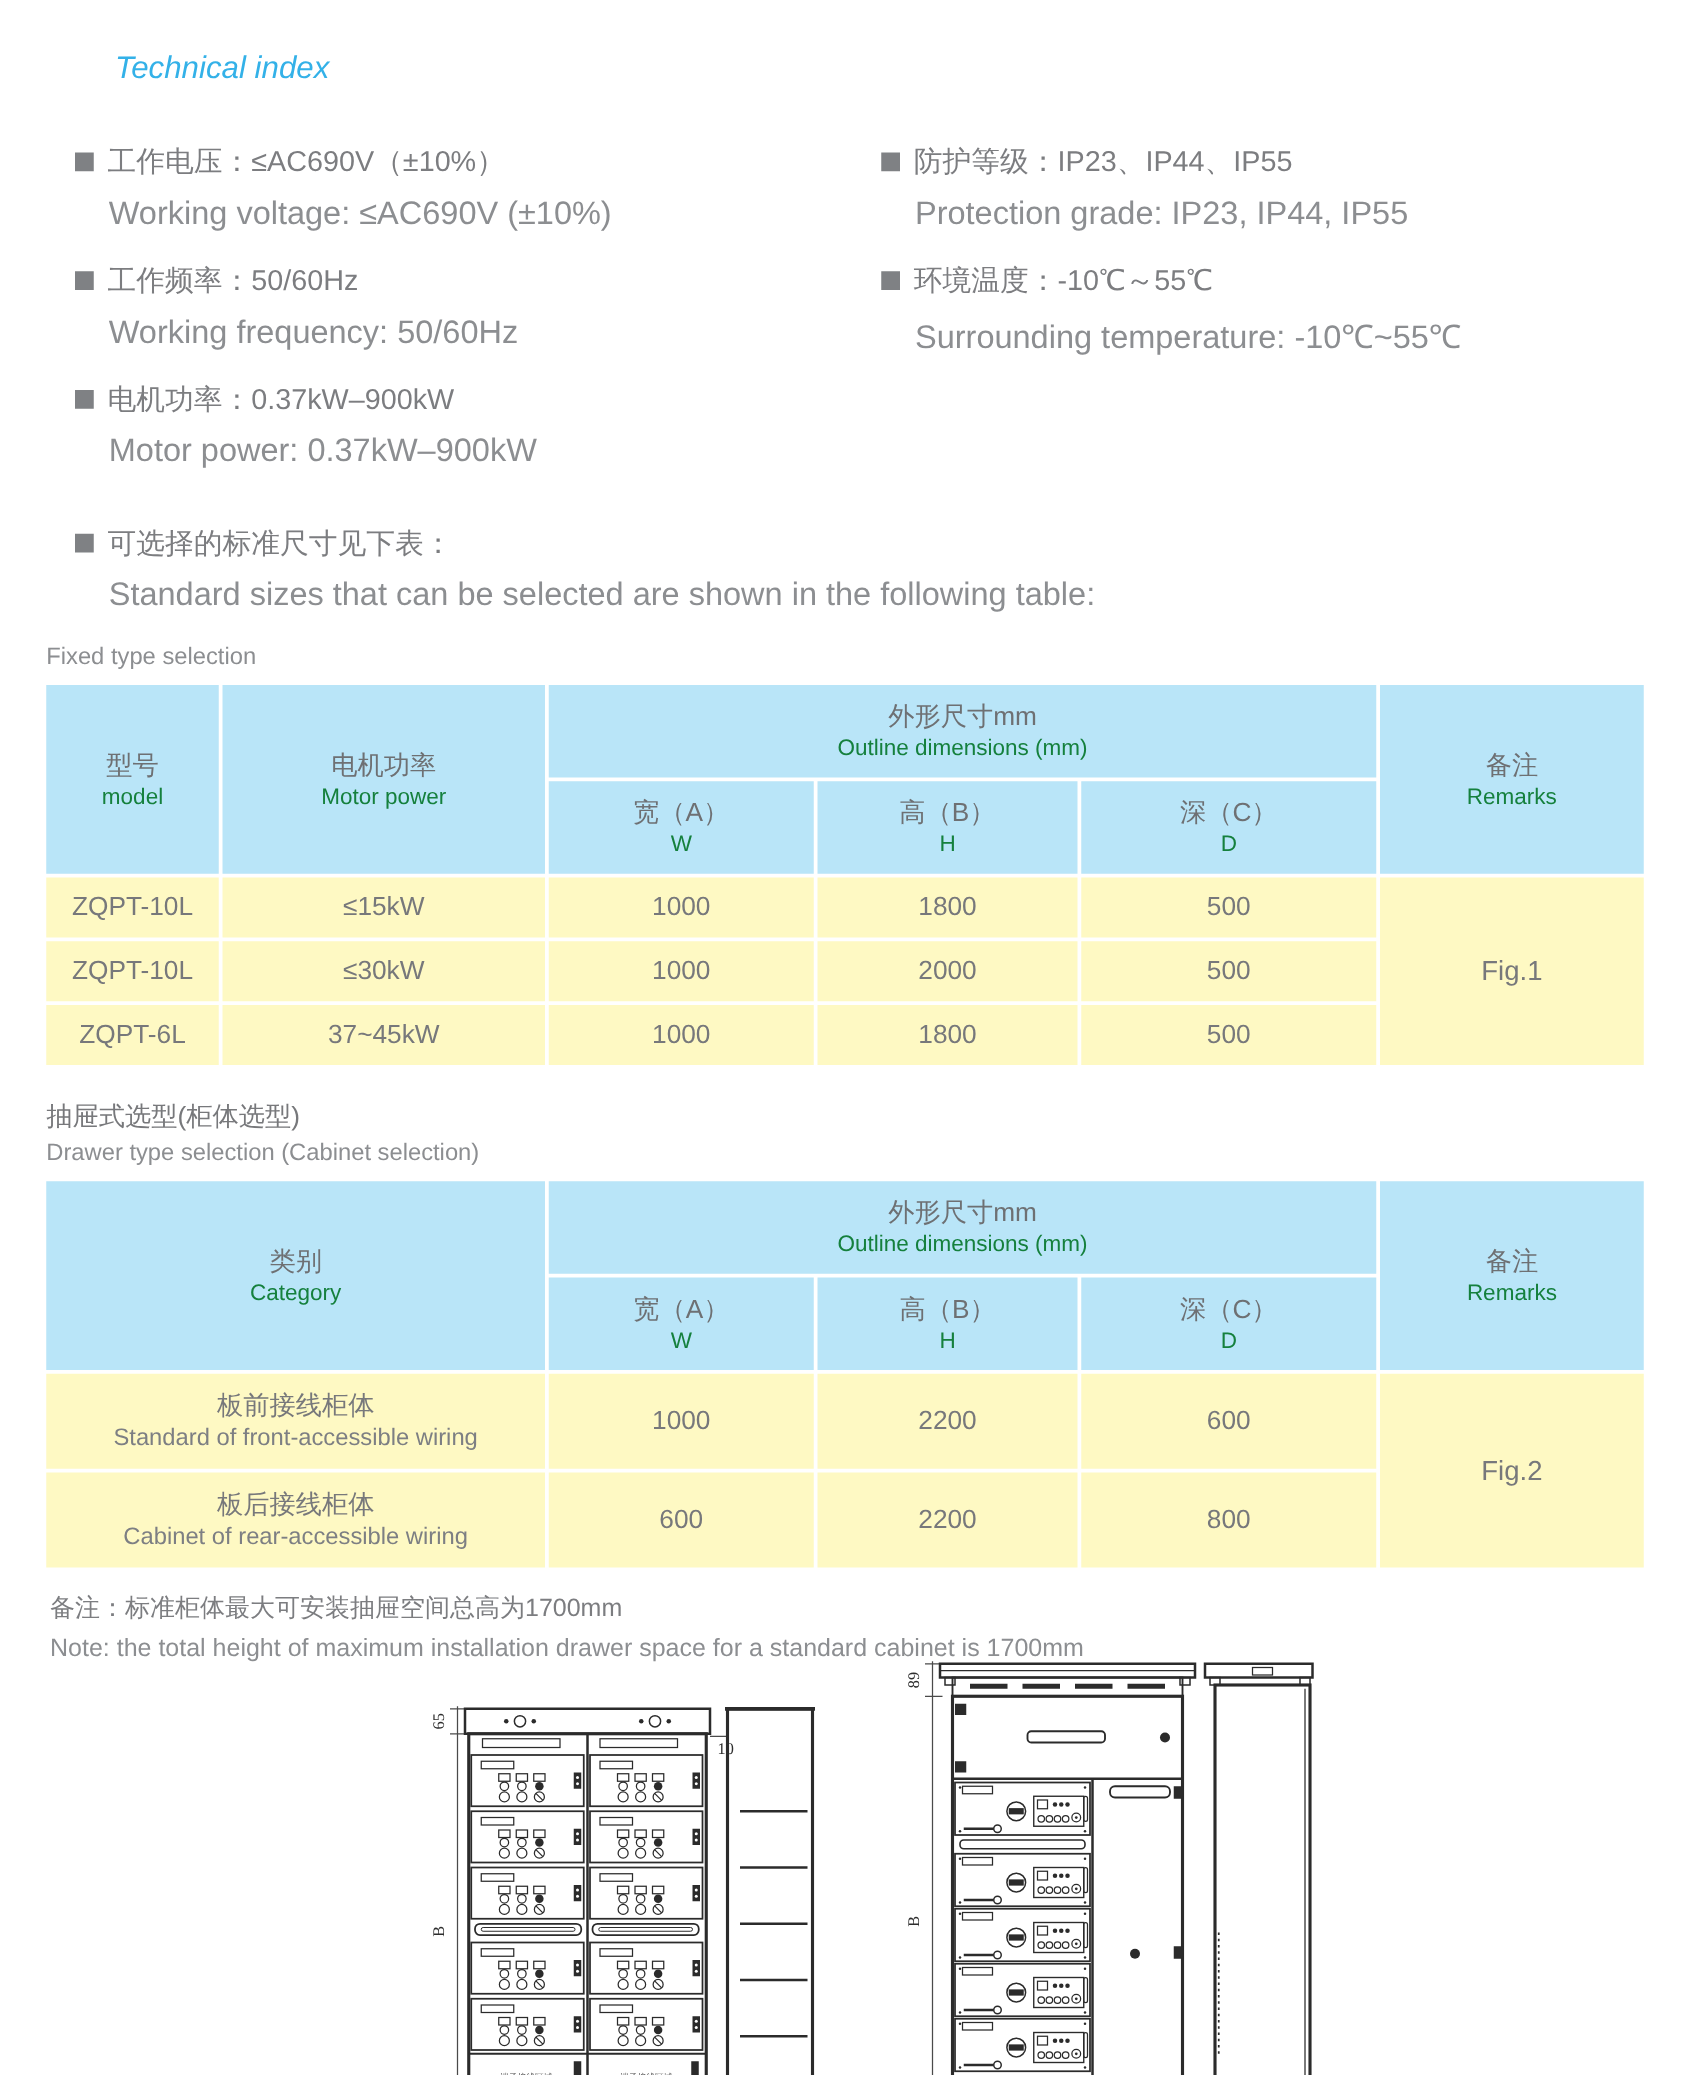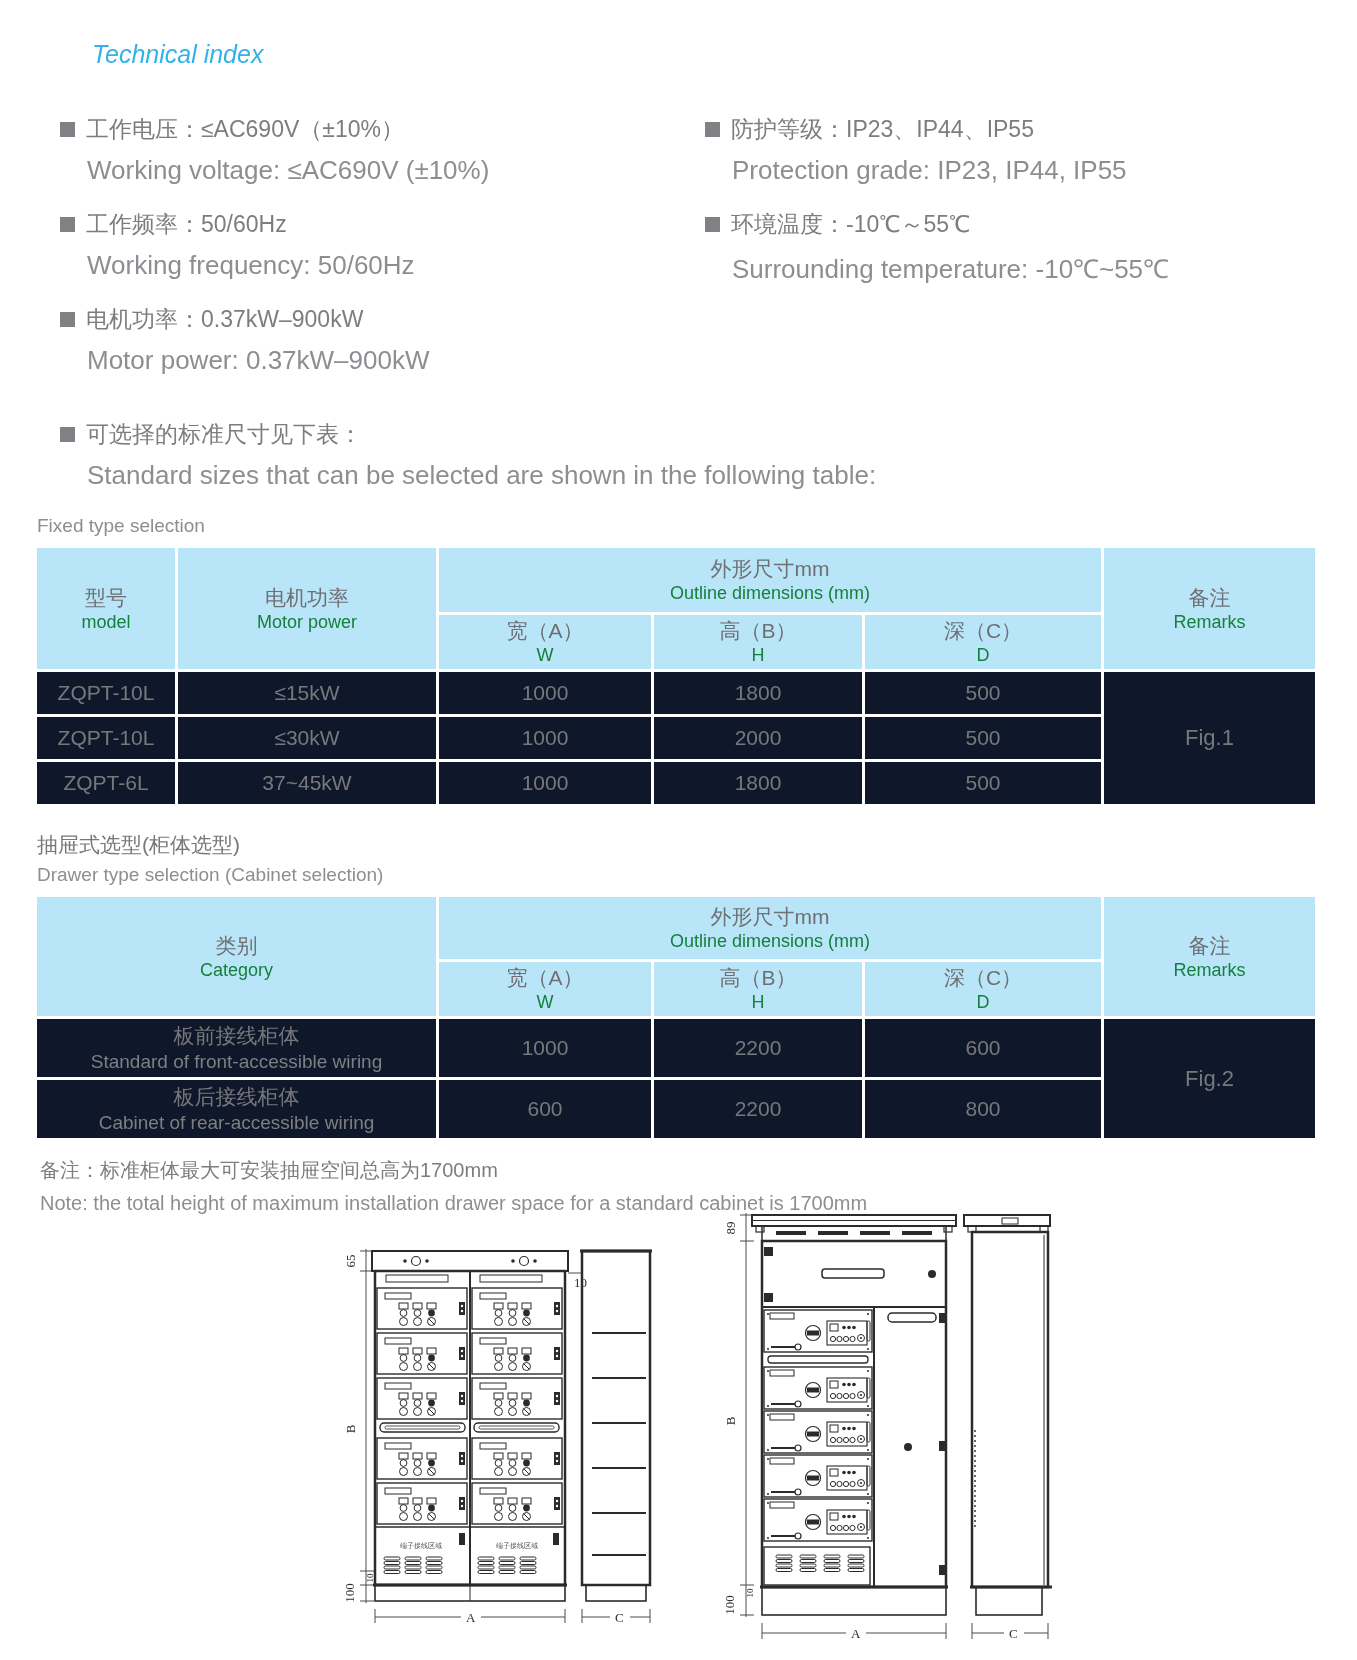--- a/index.html
+++ b/index.html
@@ -31,23 +31,23 @@
   .spec-en { font-size:26px; color:#8c8e91; margin:9px 0 0 27px; height:31px; }
   .spec-wide { padding:8px 0 0 60px; }
 
   
   .sec { padding-left:37px; margin-top:24px; }
   .sec-zh { font-size:21px; color:#77787b; }
   .sec-en { font-size:19px; color:#8c8e91; margin-top:5px; }
 
   
   table { border-collapse:separate; border-spacing:3px; table-layout:fixed; width:1279px; margin:8px 0 0 34px; }
-  th, td { text-align:center; vertical-align:middle; padding:2px; }
+  th, td { text-align:center; vertical-align:middle; padding:12px; }
   th { background:#b9e5f8; font-weight:normal; color:#6e7073; }
-  td { background:#0f172a; color:#77787b; font-size:21px; }
+  td { background:#fef9c3; color:#77787b; font-size:21px; }
   .hzh { font-size:21px; line-height:27px; }
   .hen { font-size:18px; line-height:23px; color:#15803d; }
   .t1-h1 th { height:64px; }
   .t1-h2 th { height:48px; }
   .t1-d td { height:42px; }
   .t2-h1 th { height:62px; }
   .t2-h2 th { height:52px; }
   .t2-d td { height:58px; }
   .cat-zh { font-size:21px; line-height:27px; }
   .cat-en { font-size:19px; line-height:25px; color:#7d7f83; }

